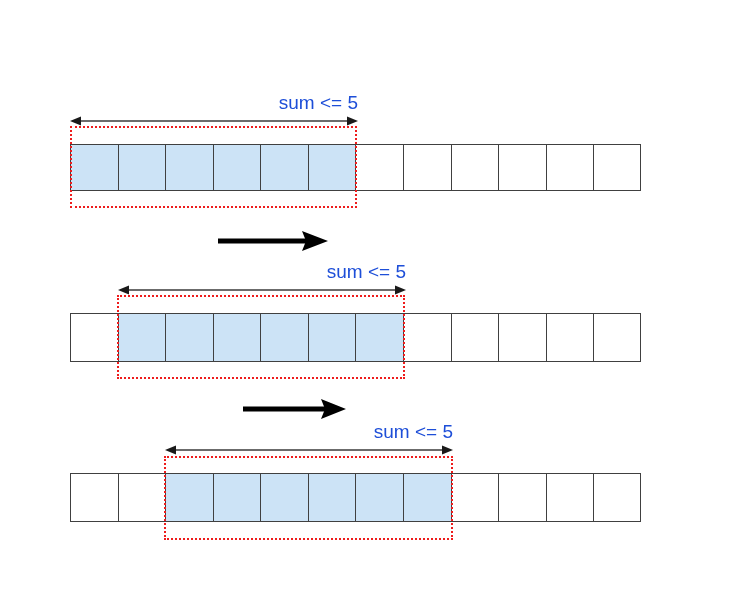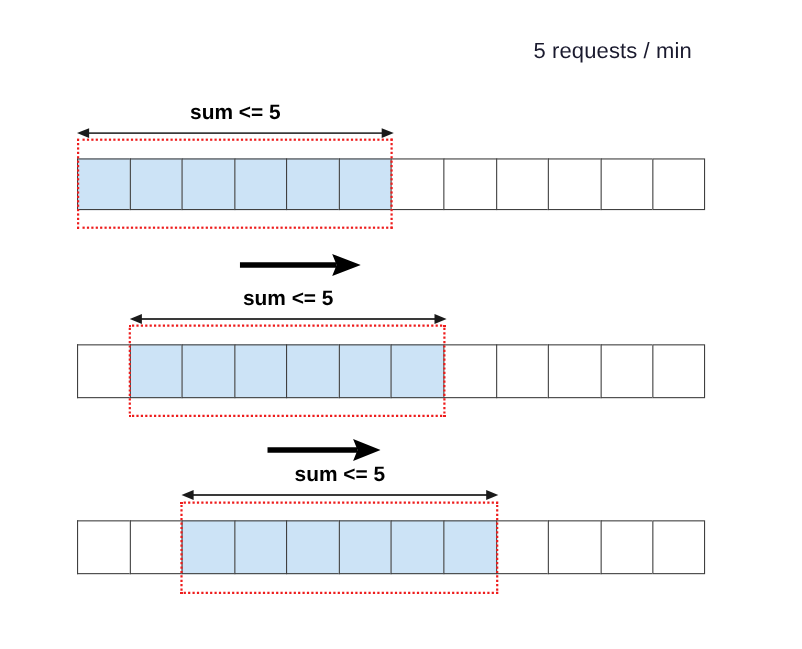--- a/index.html
+++ b/index.html
@@ -50,36 +50,34 @@
   
   .measure{
     position:absolute;
     height:14px;
   }
   .measure svg{display:block;overflow:visible;}
 
   .measure-label{
     position:absolute;
     font-size:19px;
-    color:#000000;
+    color:#1d4ed8;
     white-space:nowrap;
-    text-align:center;
-    font-weight:bold;
+    text-align:right;
   }
 
   
   .step-arrow{position:absolute;}
   .step-arrow svg{display:block;}
 </style>
 </head>
 <body>
 
 <div id="stage">
 
-  <div class="title" style="left:485px; top:36px;">5 requests / min</div>
 
   <div class="row-band">
 
     <div class="measure-label" style="left:70px; top:92px; width:288px;">sum &lt;= 5</div>
 
     <div class="measure" style="left:70px; top:114px; width:288px;">
       <svg width="288" height="14" viewBox="0 0 288 14">
         <line x1="6" y1="7" x2="282" y2="7" stroke="#3a3a3a" stroke-width="1.6"></line>
         <polygon points="0,7 11,2.5 11,11.5" fill="#1a1a1a"></polygon>
         <polygon points="288,7 277,2.5 277,11.5" fill="#1a1a1a"></polygon>

